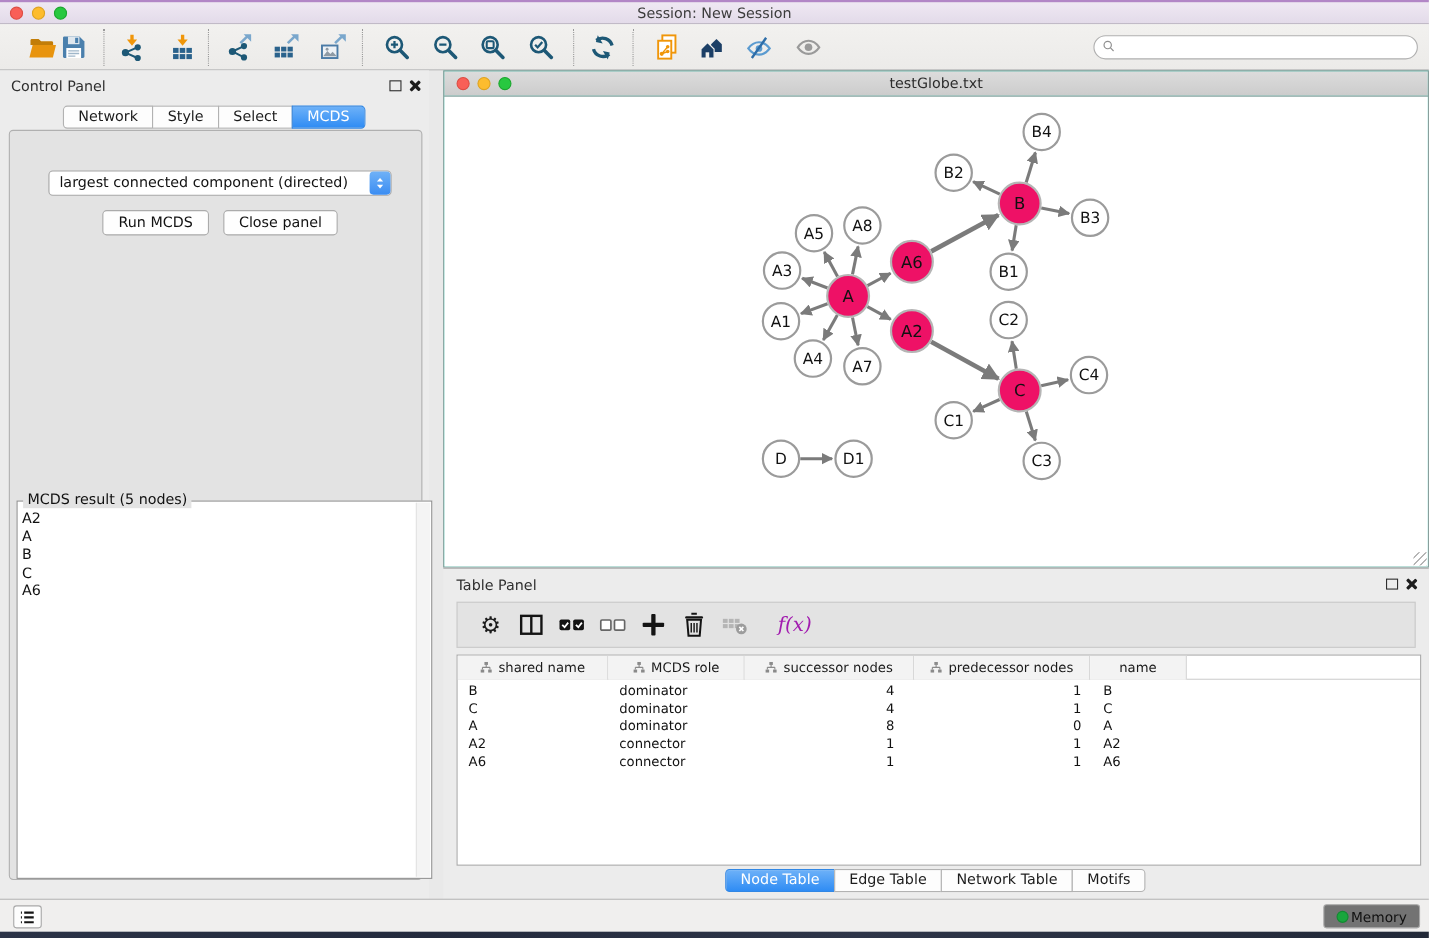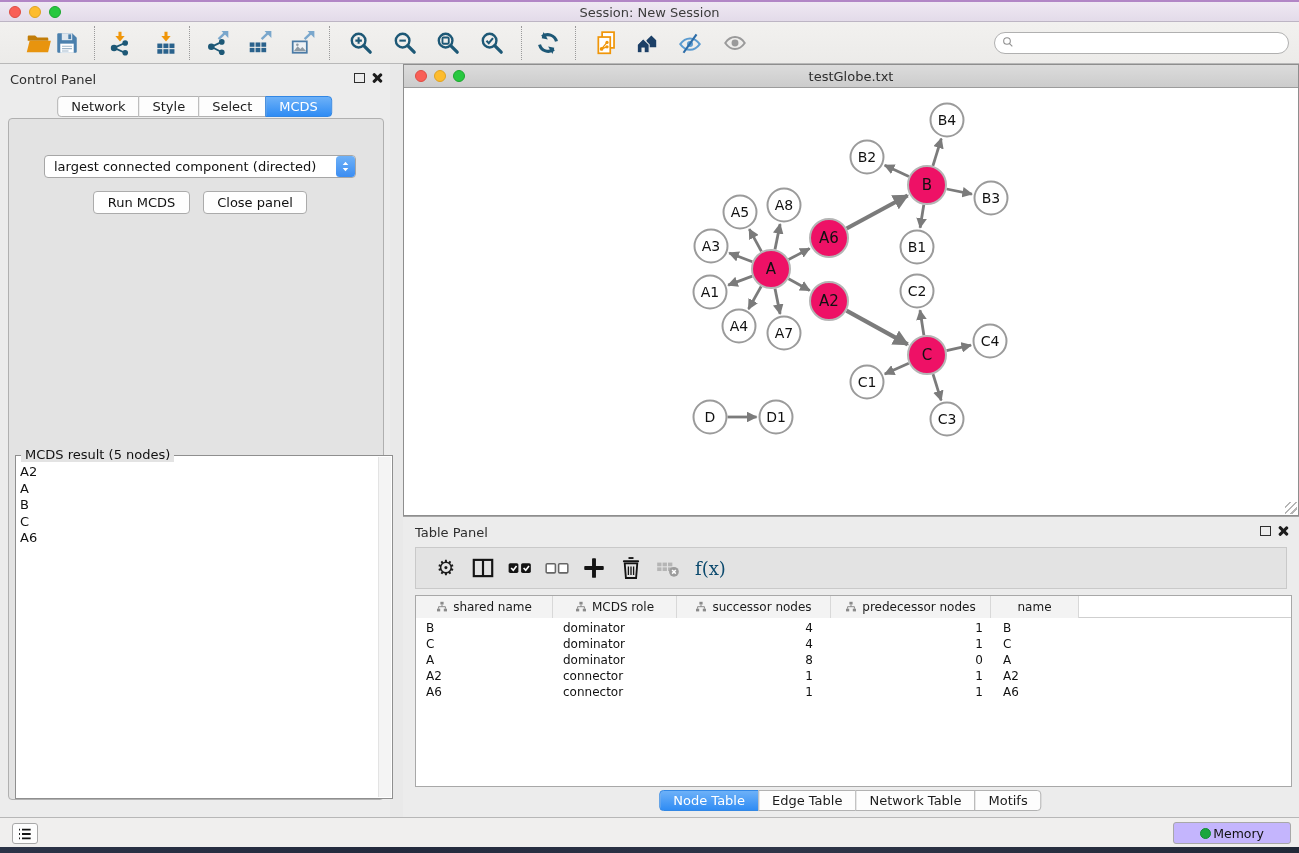--- a/index.html
+++ b/index.html
@@ -92,42 +92,42 @@
     background:repeating-linear-gradient(135deg, transparent 0 3px, #b5b5b5 3px 4.5px); }
 
   
   .table-panel { position:absolute; left:403px; top:516px; width:896px; height:301px;
     background:#ececec; border-top:1px solid #a5a5a5; }
   .tp-float { right:28px; } .tp-close { right:10px; }
   .tp-toolbar { position:absolute; left:12px; top:30px; width:872px; height:42px;
     background:#e3e3e3; border:1px solid #c9c9c9; display:flex; align-items:center; padding-left:16px; }
   .tp-toolbar .tbi { margin-right:9px; }
   .gear-txt { font-size:21px; color:#1b1b1b; line-height:26px; }
-  .fx { font-family:"DejaVu Serif","Liberation Serif",serif; 
-    font-size:18px; color:#0c4a6e; margin-left:4px; }
+  .fx { font-family:"DejaVu Serif","Liberation Serif",serif; font-style:italic;
+    font-size:18px; color:#a21caf; margin-left:16px; }
 
   .ntable { position:absolute; left:12px; top:78px; width:877px; height:192px;
     background:#fff; border:1px solid #a8a8a8; overflow:hidden; }
   .thead { display:flex; height:22px; border-bottom:1px solid #cfcfcf; }
   .th { background:#f3f3f3; border-right:1px solid #d8d8d8; height:22px; display:flex;
     align-items:center; justify-content:center; gap:5px; font-size:12px; color:#1a1a1a; }
   .th svg { width:12px; height:12px; }
   .trow { display:flex; height:16px; line-height:16px; font-size:12px; color:#111; }
   .td { white-space:nowrap; overflow:hidden; }
 
   .tp-tabs { position:absolute; top:273px; left:50%; transform:translateX(-50%); display:flex; }
 
   
   .status-bar { position:absolute; left:0; top:817px; width:1299px; height:30px;
     background:#f0efee; border-top:1px solid #b7b7b7; }
   .list-btn { position:absolute; left:12px; top:5px; width:26px; height:21px; background:#fdfdfd;
     border:1px solid #a8a8a8; border-radius:3px; display:flex; align-items:center; justify-content:center; }
   .list-btn svg { width:16px; height:16px; }
-  .memory-btn { position:absolute; right:8px; top:4px; height:22px; padding:0 26px;
-    background:#c4b5fd; border:1px solid #a8a8a8; border-radius:3px;
+  .memory-btn { position:absolute; right:8px; top:4px; height:22px; padding:0 11px;
+    background:#737373; border:1px solid #a8a8a8; border-radius:3px;
     display:flex; align-items:center; gap:2px; }
   .memory-dot { width:11px; height:11px; border-radius:50%; background:#19a63d; border:1px solid #128a31; }
   .memory-label { font-size:12.5px; color:#111; }
 
   .desktop-strip { position:absolute; left:0; top:847px; width:1299px; height:6px;
     background:linear-gradient(90deg,#2b3347,#232a3d 30%,#2e3548 60%,#222938); }
 </style>
 </head>
 <body>
 

